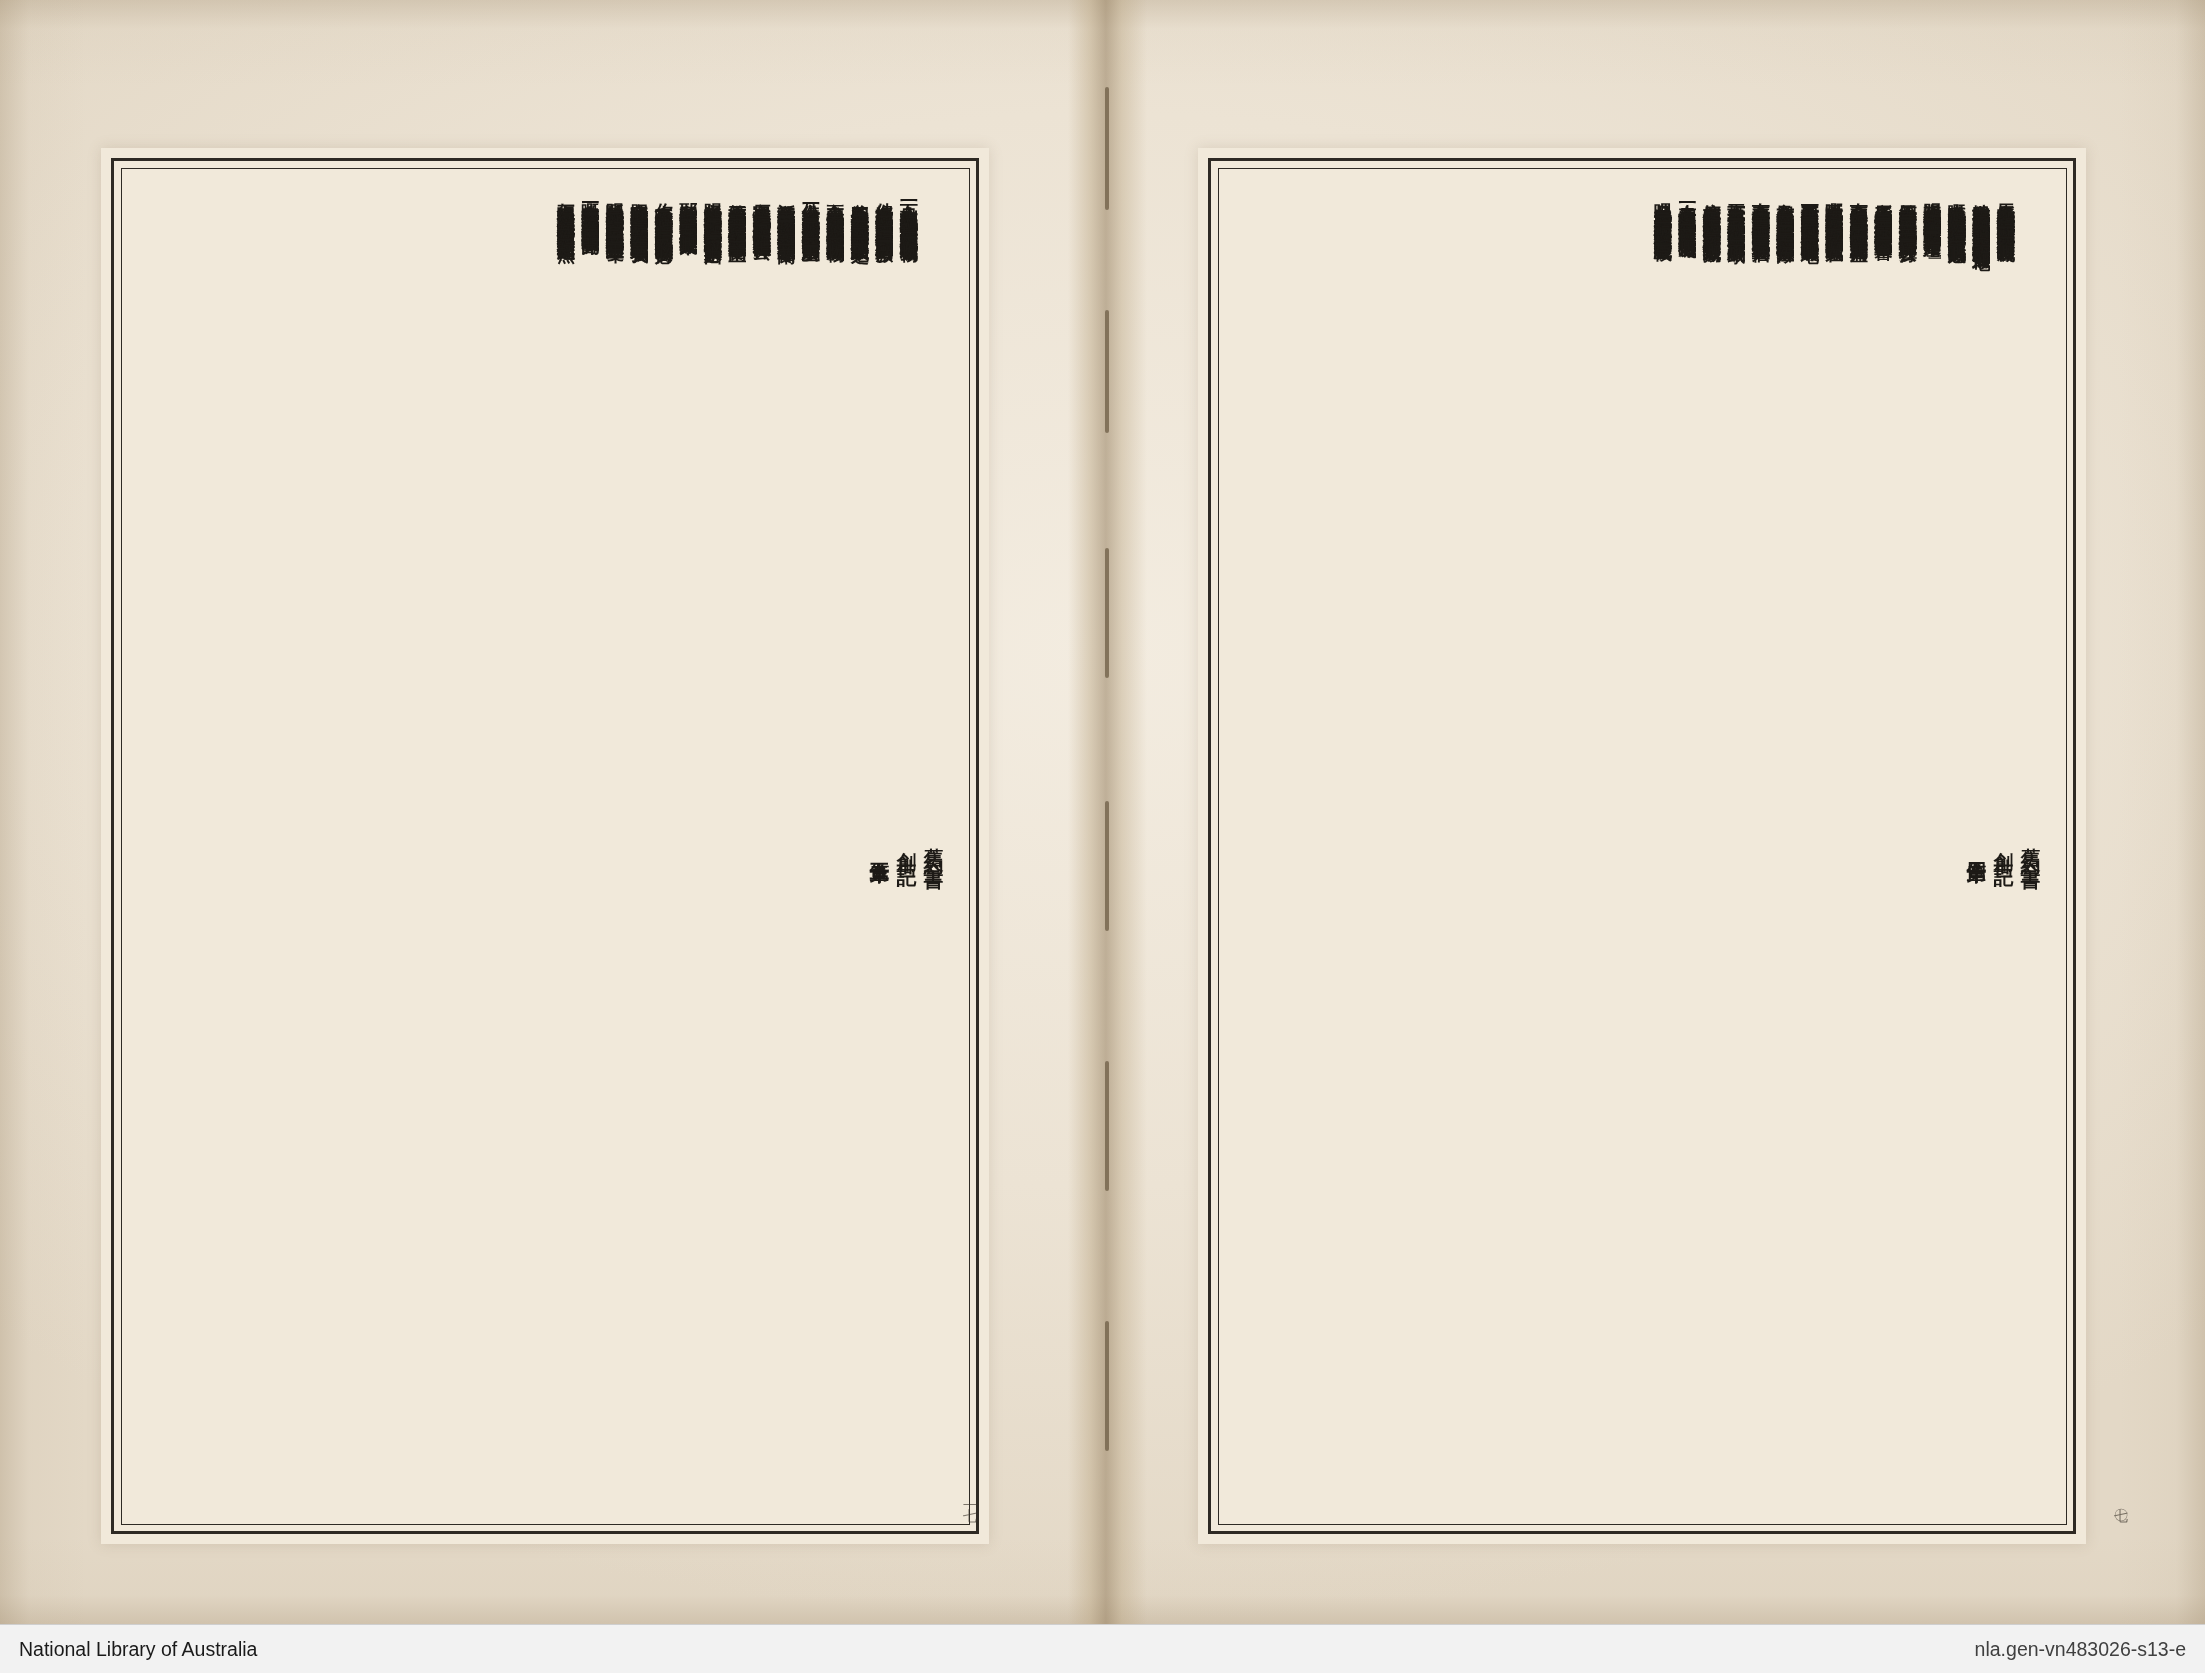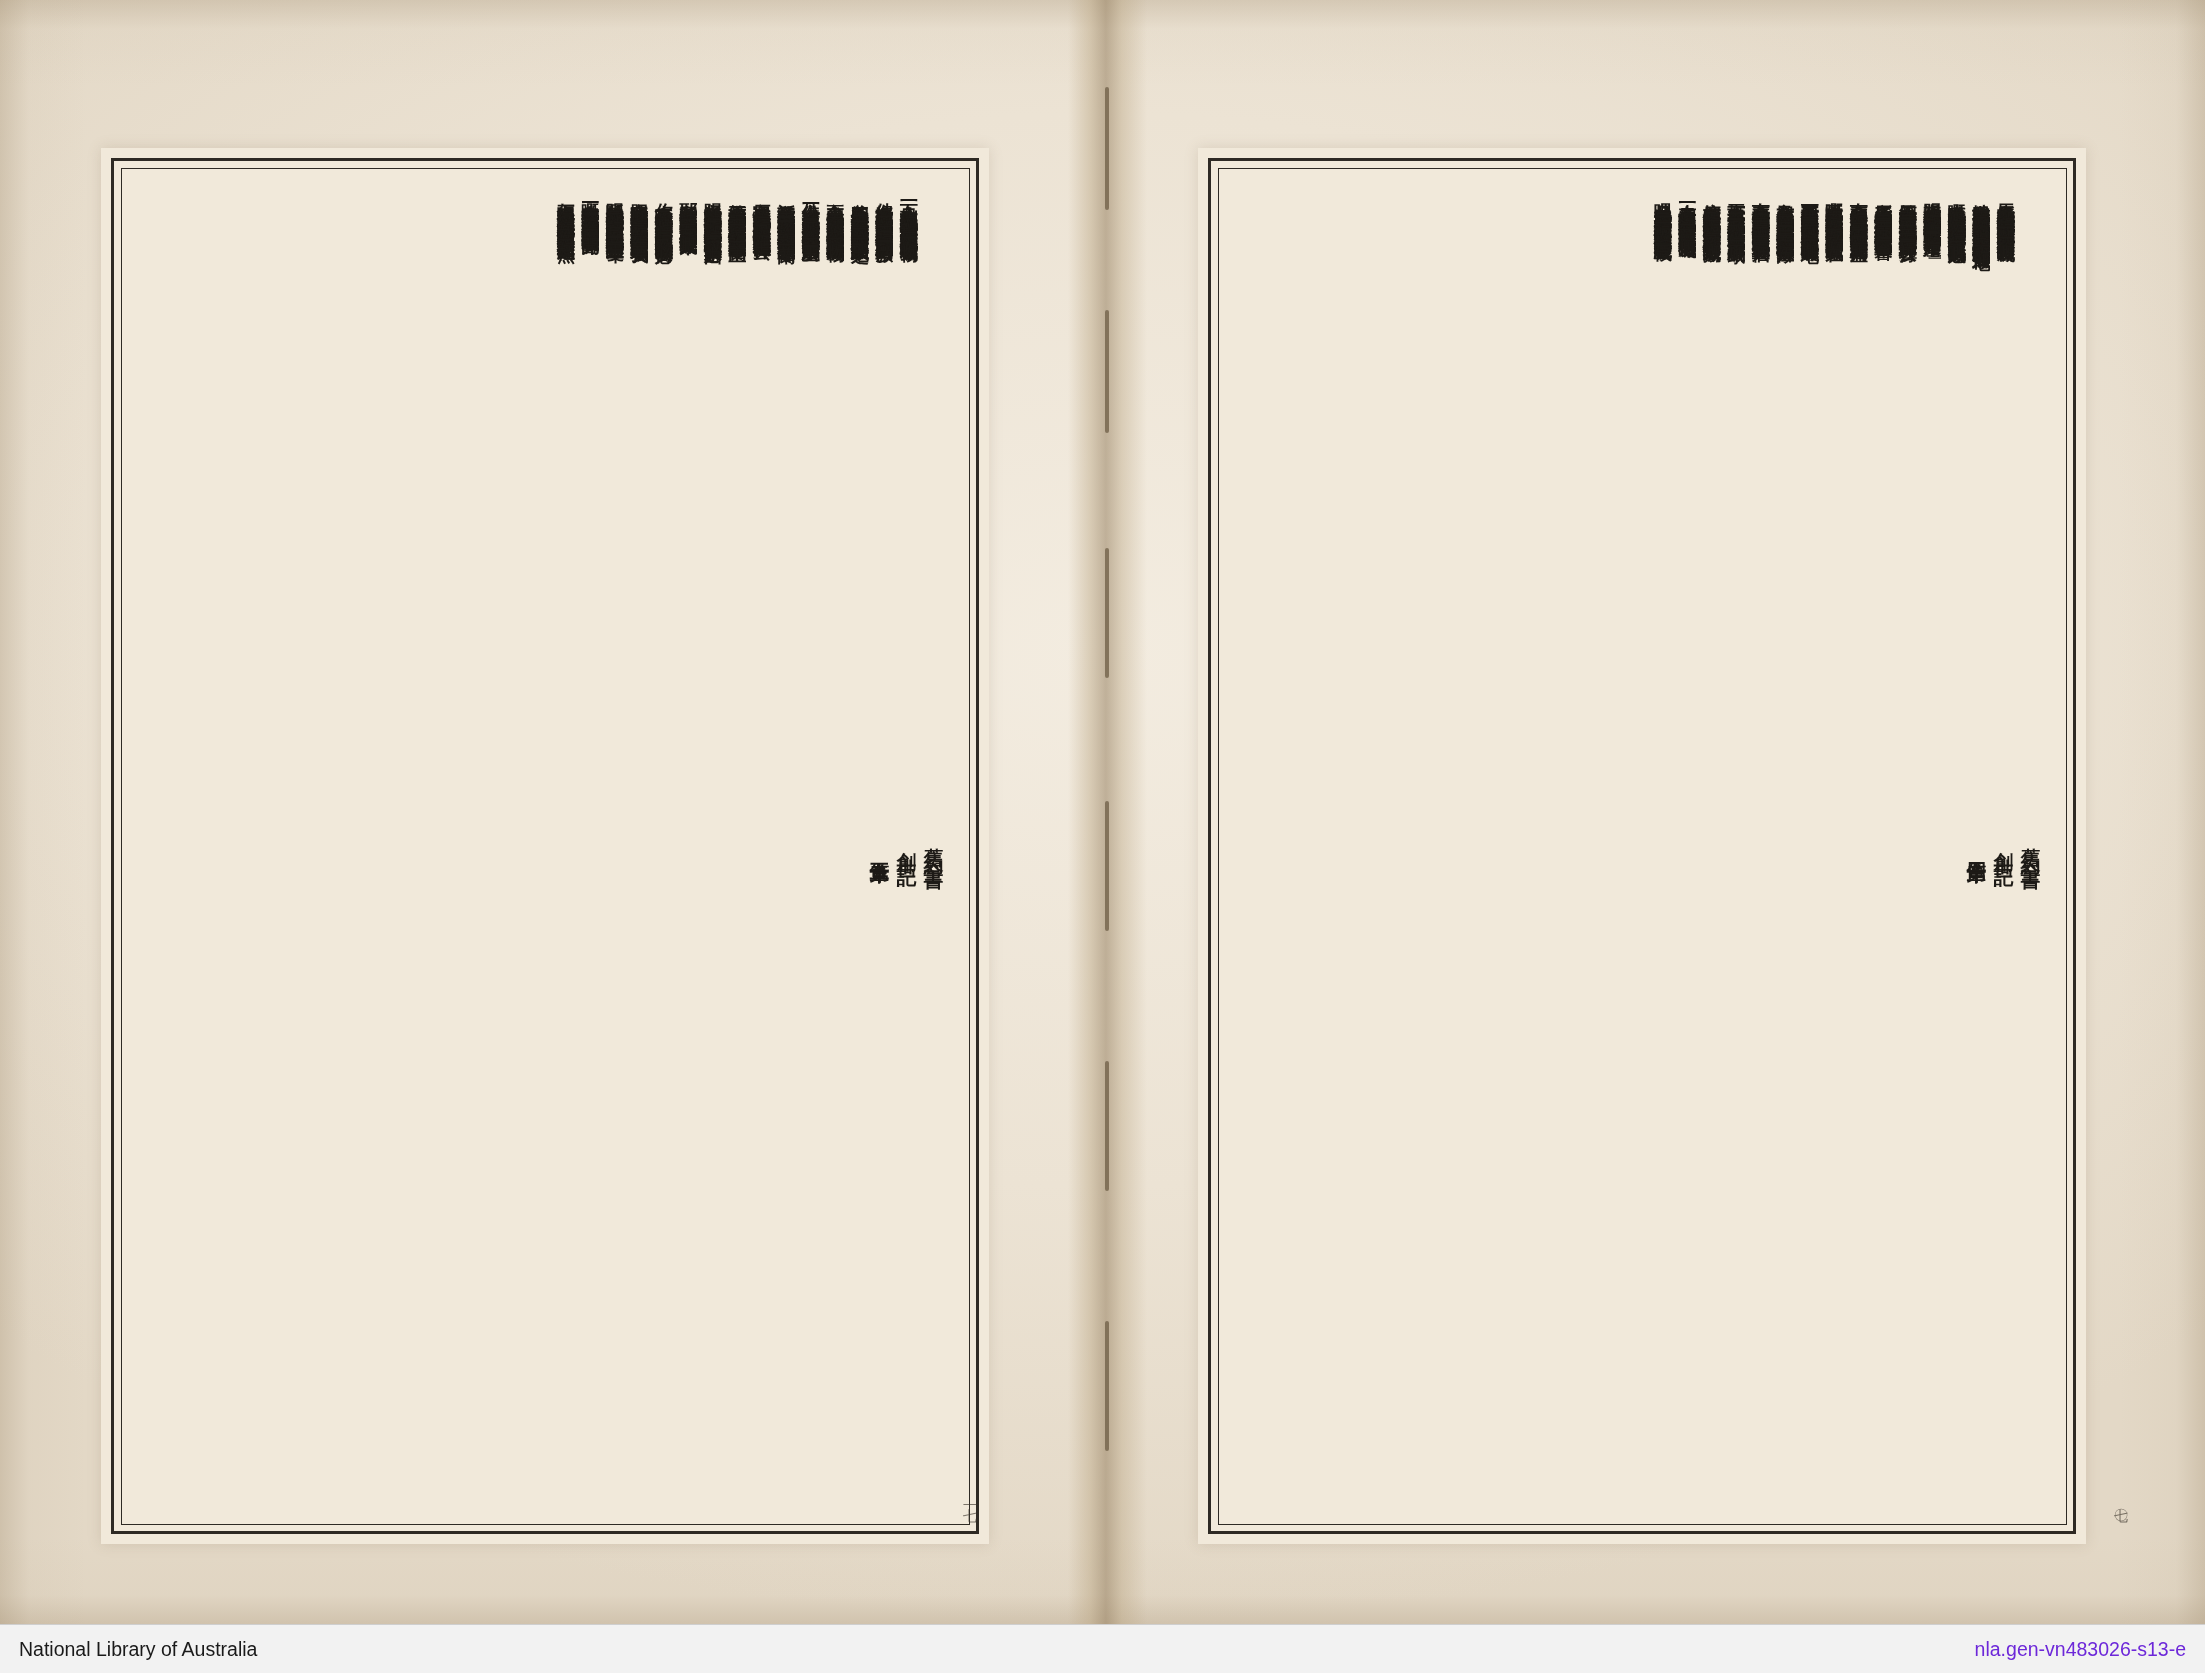--- a/index.html
+++ b/index.html
@@ -147,21 +147,21 @@
     border-top: 0.7px solid #cfcfcf;
     display: flex;
     align-items: center;
     justify-content: space-between;
     padding: 0 19px;
     box-sizing: border-box;
     font-family: "Liberation Sans", sans-serif;
     font-size: 19.5px;
     color: #1a1a1a;
   }
-  #footer .right { color: #6d28d9; }
+  #footer .right { color: #404040; }
 </style>
 </head>
 <body>
 
 <div id="scan">
 
   <div id="gutter"></div>
   <div class="stitch" style="top:87px;height:123px;"></div>
   <div class="stitch" style="top:310px;height:123px;"></div>
   <div class="stitch" style="top:548px;height:130px;"></div>

